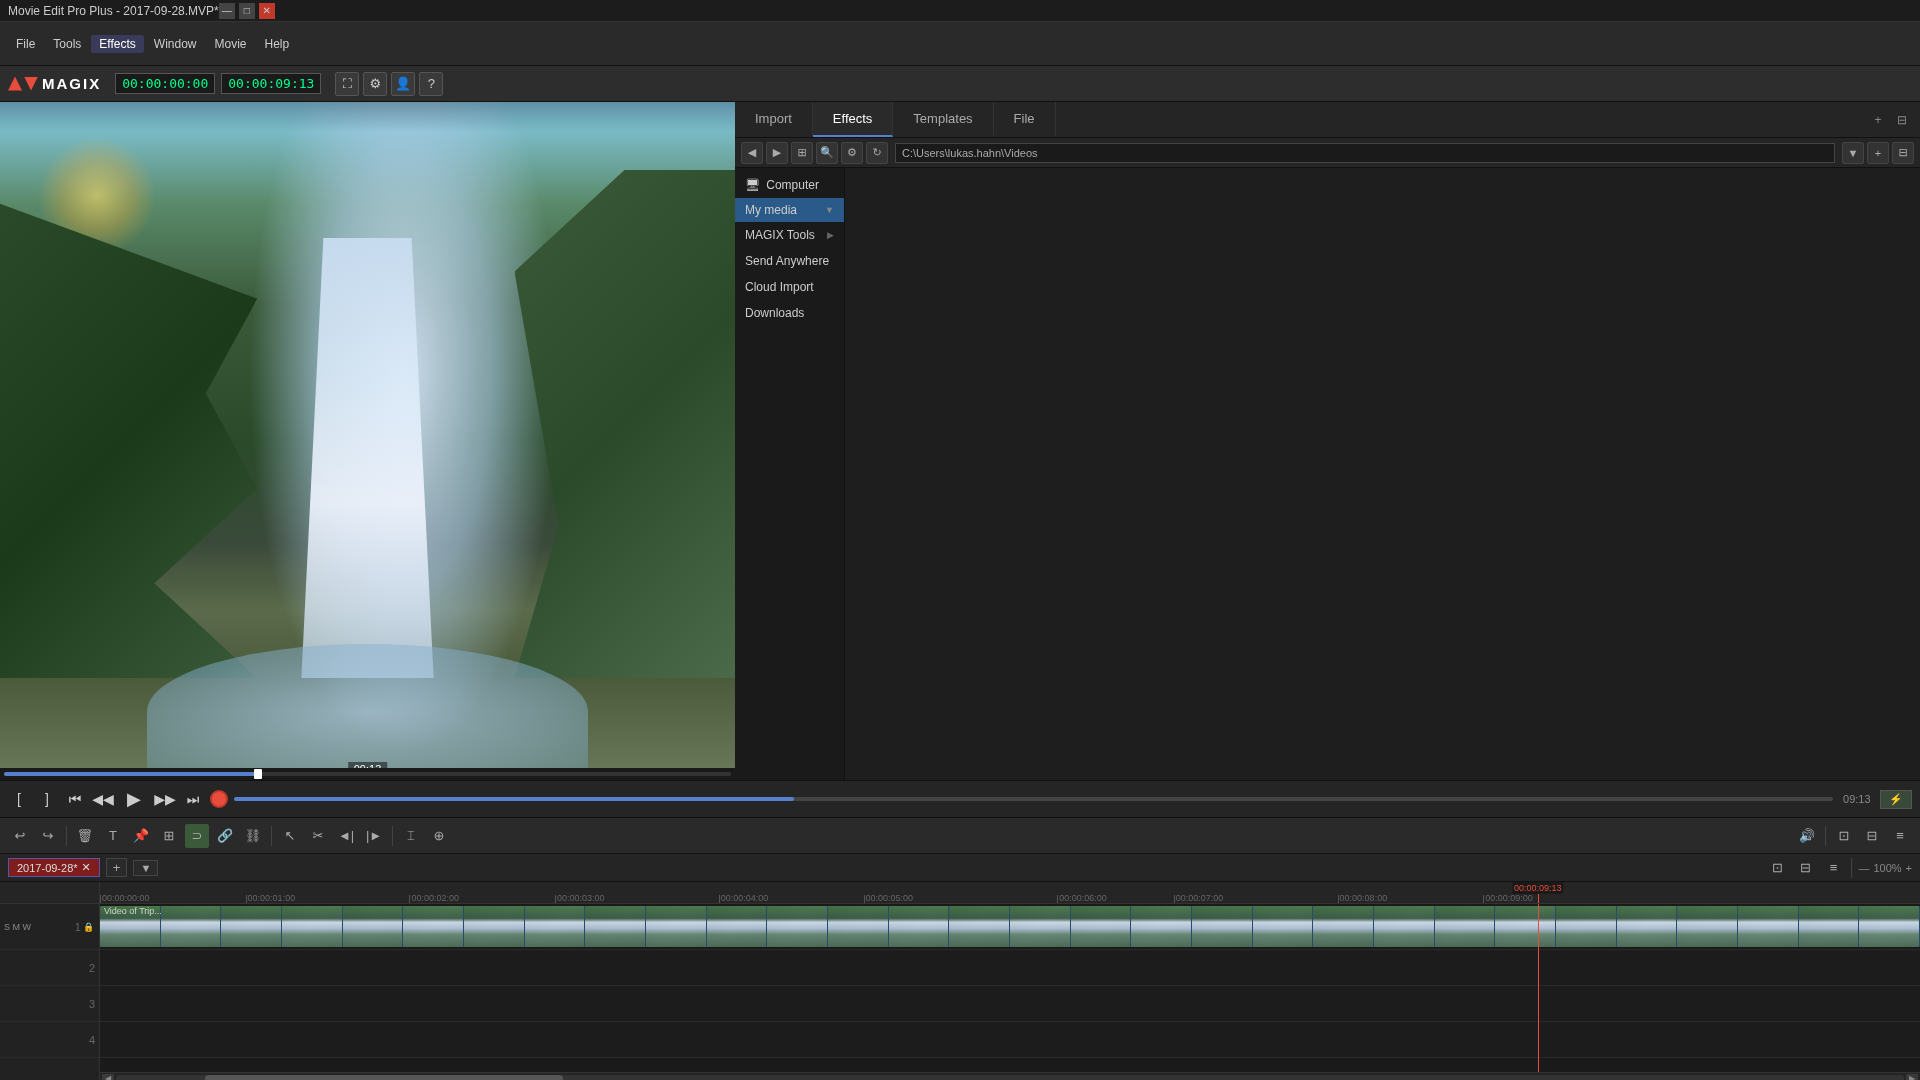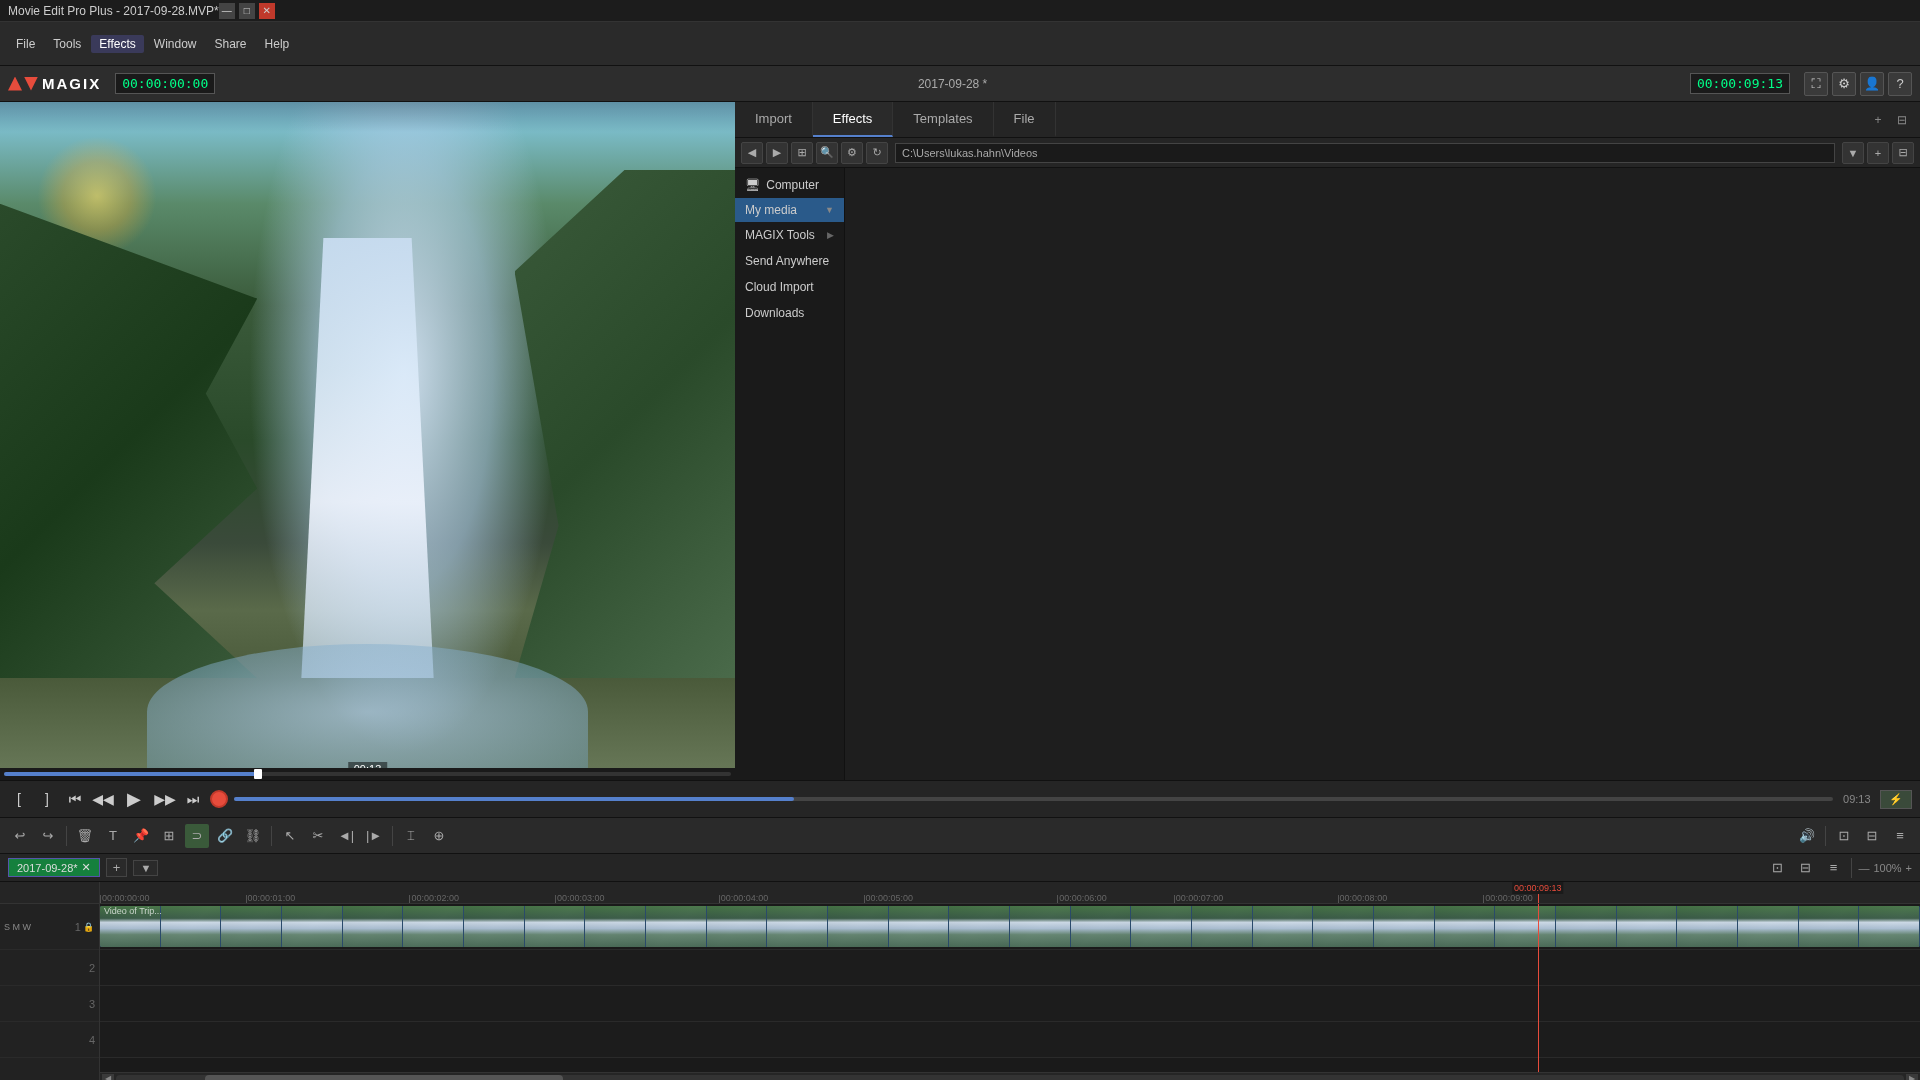--- a/index.html
+++ b/index.html
@@ -393,21 +393,21 @@
     #timeline-header {
       height: 28px;
       background: #252525;
       display: flex;
       align-items: center;
       padding: 0 8px;
       gap: 6px;
       border-bottom: 1px solid #111;
     }
     #project-tab {
-      background: #15803d;
+      background: #7f1d1d;
       border: 1px solid #5555aa;
       color: #ddd;
       padding: 2px 8px;
       font-size: 11px;
       cursor: pointer;
       display: flex;
       align-items: center;
       gap: 4px;
     }
     #timeline-body {
@@ -619,34 +619,33 @@
     <button class="title-btn">□</button>
     <button class="title-btn close">✕</button>
   </div>
 </div>
 
 <div id="menu-bar">
   <span class="menu-item">File</span>
   <span class="menu-item">Tools</span>
   <span class="menu-item active">Effects</span>
   <span class="menu-item">Window</span>
-  <span class="menu-item">Share</span>
+  <span class="menu-item">Movie</span>
   <span class="menu-item">Help</span>
 </div>
 
 <div id="toolbar">
   <div class="magix-logo">
     <div style="display:flex;align-items:center;gap:2px;">
       <div style="width:14px;height:14px;background:#e74c3c;clip-path:polygon(50% 0%,0% 100%,100% 100%);"></div>
       <div style="width:14px;height:14px;background:#e74c3c;clip-path:polygon(50% 100%,0% 0%,100% 0%);"></div>
     </div>
     <span style="font-size:15px;font-weight:bold;color:#fff;letter-spacing:2px;">MAGIX</span>
   </div>
   <div id="toolbar-time">00:00:00:00</div>
-  <div id="project-date">2017-09-28 *</div>
   <div id="toolbar-time-right">00:00:09:13</div>
   <div style="margin-left:8px;display:flex;gap:4px;">
     <button class="toolbar-btn">⛶</button>
     <button class="toolbar-btn">⚙</button>
     <button class="toolbar-btn">👤</button>
     <button class="toolbar-btn">?</button>
   </div>
 </div>
 
 <div id="main-content">

